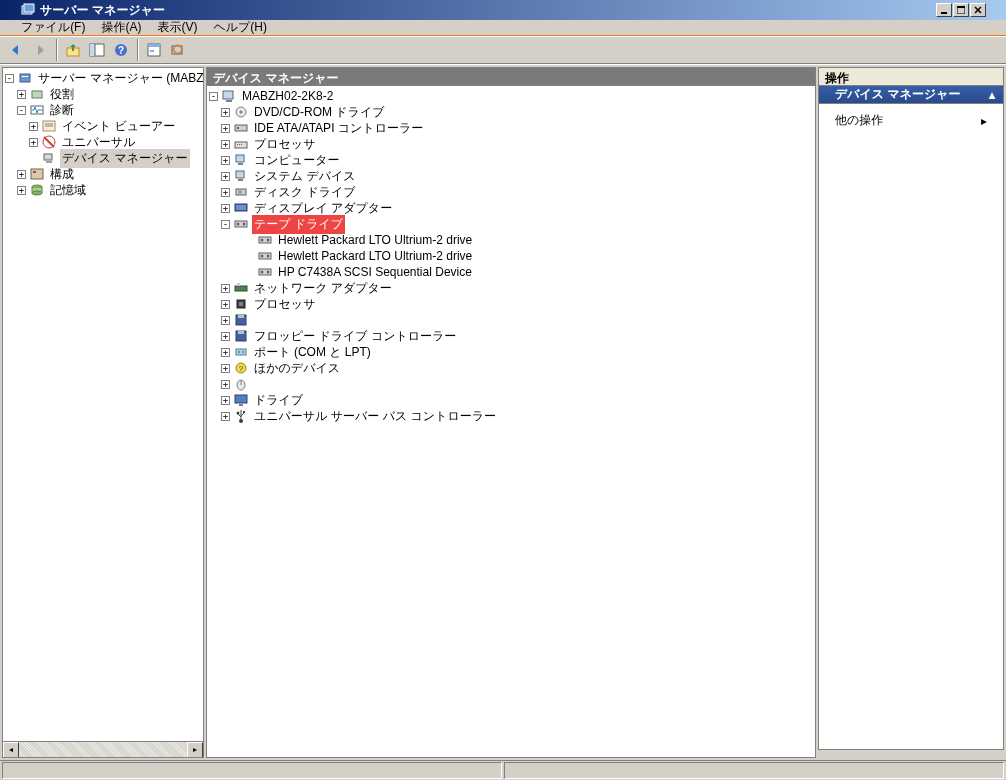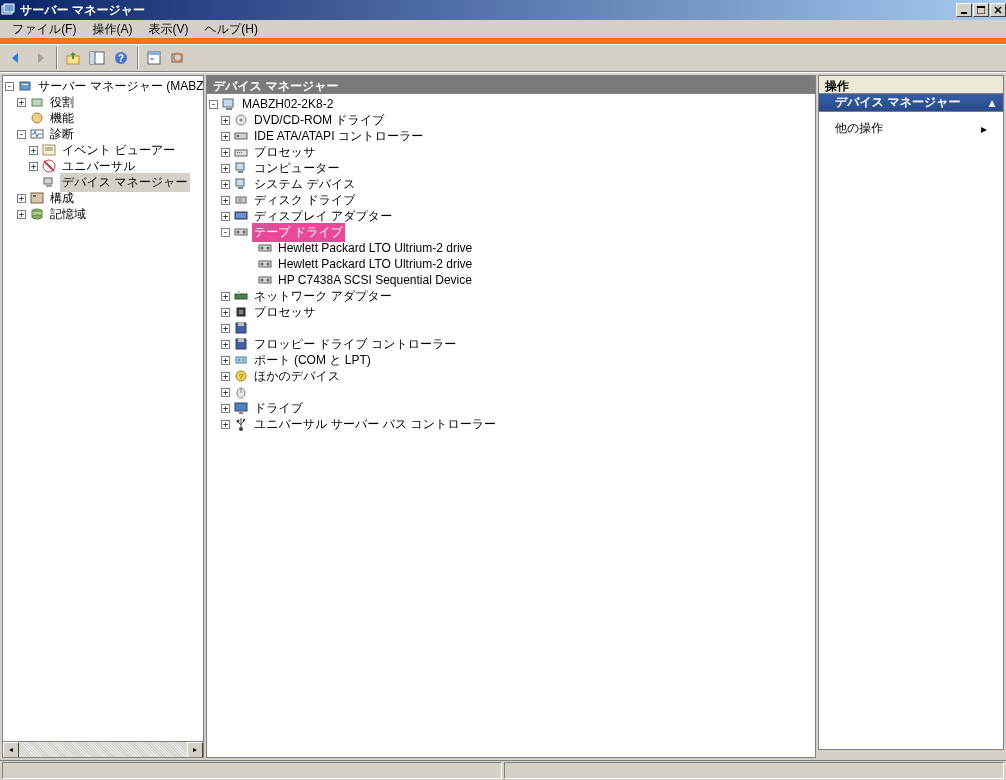--- a/index.html
+++ b/index.html
@@ -14,47 +14,47 @@
   flex-direction: column;
 }
 
 
 .titlebar {
   height: 20px;
   background: linear-gradient(to right, #0a246a, #a6caf0);
   color: #fff;
   display: flex;
   align-items: center;
-  padding: 0 0;
+  padding: 0 20px;
   font-weight: normal;
 }
 .titlebar .title-icon {
   width: 16px; height: 16px; margin-right: 4px;
   display:inline-flex;align-items:center;justify-content:center;
 }
 .titlebar .title-text { flex: 1; font-weight: bold; }
 .window-controls { display: flex; gap: 0; }
 .win-btn {
   width: 16px; height: 14px;
   background: #d4d0c8;
   border: 1px solid #fff;
   border-right-color:#404040; border-bottom-color:#404040;
   display: flex; align-items:center; justify-content:center;
   font-size: 9px; font-family: Arial; color:#000;
   margin-left:1px;
 }
 
 
 .menubar {
-  height: 24px;
+  height: 16px;
   background: #d4d0c8;
   display: flex;
   align-items: center;
-  padding: 0 4px;
-  border-bottom: 6px solid #f97316;
+  padding: 0 13px;
+  border-bottom: 1px solid #f97316;
 }
 .menubar .menu-item {
   padding: 2px 8px;
   cursor: default;
 }
 
 
 .toolbar {
   height: 28px;
   background: #d4d0c8;
@@ -131,21 +131,21 @@
   width: 9px; height: 9px;
   border:1px solid #808080;
   display:flex; align-items:center; justify-content:center;
   font-size:9px; line-height:7px; background:#fff;
   margin-right: 3px; flex-shrink:0;
   font-family: monospace;
 }
 .tree-row .expander.none { border:none; background:transparent; }
 .tree-row .node-icon { width:16px; height:16px; margin-right:3px; flex-shrink:0; display:inline-flex;align-items:center;justify-content:center; }
 .tree-row .node-label { padding: 1px 2px; }
-.tree-row .node-label.selected { background:#ec4899; color:#fff; }
+.tree-row .node-label.selected { background:#ef4444; color:#fff; }
 .tree-row .node-label.highlighted { background:#d4d0c8; }
 
 .indent { display:inline-block; flex-shrink:0; }
 
 
 .h-scroll {
   height:16px; background:#d4d0c8;
   display:flex; align-items:center;
   border-top:1px solid #808080;
 }
@@ -275,30 +275,20 @@
         <span class="expander">+</span>
         <span class="node-icon">
             <svg width="16" height="16">
               <rect x="3" y="5" width="10" height="7" fill="#c0d8c0" stroke="#608060"></rect>
             </svg>
           </span>
         <span class="node-label">役割</span>
       </div>
       <div class="tree-row">
         <span class="indent" style="width:12px"></span>
-        <span class="expander none"></span>
-        <span class="node-icon">
-            <svg width="16" height="16">
-              <circle cx="8" cy="8" r="5" fill="#e8d088" stroke="#a08040"></circle>
-            </svg>
-          </span>
-        <span class="node-label">機能</span>
-      </div>
-      <div class="tree-row">
-        <span class="indent" style="width:12px"></span>
         <span class="expander">-</span>
         <span class="node-icon">
             <svg width="16" height="16">
               <rect x="2" y="4" width="12" height="8" fill="#fff" stroke="#606060"></rect>
               <path d="M3 8 L5 8 L6 5 L8 11 L9 8 L13 8" fill="none" stroke="#3080d0"></path>
             </svg>
           </span>
         <span class="node-label">診断</span>
       </div>
       <div class="tree-row">

